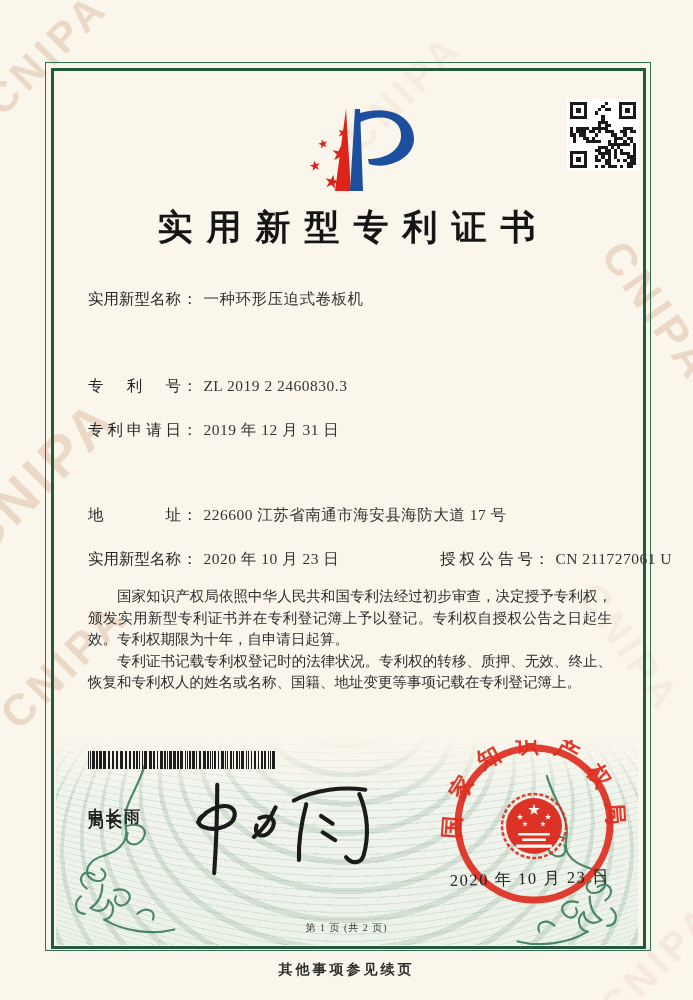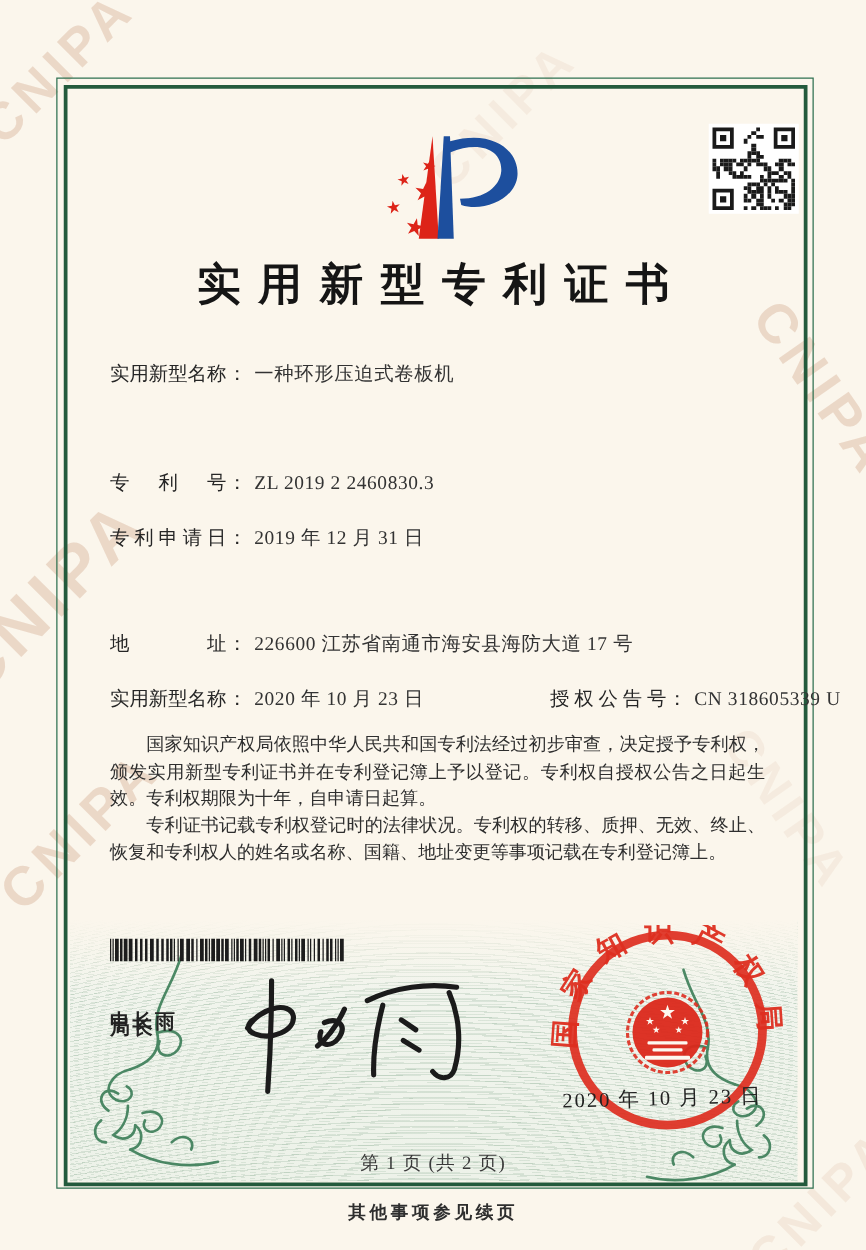--- a/index.html
+++ b/index.html
@@ -69,21 +69,21 @@
   .barcode span{display:inline-block;height:100%;background:#1d1d1d;vertical-align:top;}
   .signer{position:absolute;left:88px;font-family:"Liberation Sans","DejaVu Sans",sans-serif;
       font-size:16px;font-weight:bold;color:#222;letter-spacing:2px;}
   .signer.post{top:812px;} .signer.name{top:807px;}
   .signature{position:absolute;left:188px;top:775px;width:195px;height:105px;transform:rotate(-2deg);}
 
   .seal{position:absolute;left:428px;top:740px;width:212px;height:172px;}
   .seal-date{position:absolute;left:430px;top:868px;width:200px;text-align:center;font-size:16.5px;
       letter-spacing:1.5px;color:#222;transform:rotate(-1.5deg);}
 
-  .page-info{position:absolute;left:0;top:921px;width:693px;text-align:center;font-size:15px;
+  .page-info{position:absolute;left:0;top:921px;width:693px;text-align:center;font-size:10px;
       letter-spacing:1px;color:#3a3a3a;}
   .cont-note{position:absolute;left:0;top:961px;width:693px;text-align:center;font-size:14px;
       font-weight:600;letter-spacing:3px;color:#2e2e2e;}
 </style>
 </head>
 <body>
 
 <div class="page">
 
   <div class="wm wm1">CNIPA</div>
@@ -612,21 +612,21 @@
   </div>
   <div class="frow r6">
     <span class="flabel">地址</span><span class="fcolon">：</span>
     <span class="fvalue">226600 江苏省南通市海安县海防大道 17 号</span>
   </div>
   <div class="frow r7">
     <span class="flabel">实用新型名称</span><span class="fcolon">：</span>
     <span class="fvalue">2020 年 10 月 23 日</span>
     <span class="grant-no">
       <span class="flabel">授权公告号</span><span class="fcolon">：</span>
-      <span class="fvalue">CN 318605339 U</span>
+      <span class="fvalue">CN 211727061 U</span>
     </span>
   </div>
 
   <div class="body-text">
     <p>国家知识产权局依照中华人民共和国专利法经过初步审查，决定授予专利权，颁发实用新型专利证书并在专利登记簿上予以登记。专利权自授权公告之日起生效。专利权期限为十年，自申请日起算。</p>
     <p>专利证书记载专利权登记时的法律状况。专利权的转移、质押、无效、终止、恢复和专利权人的姓名或名称、国籍、地址变更等事项记载在专利登记簿上。</p>
   </div>
 
   <div class="barcode"><span style="width: 1px; margin-right: 1px;"></span><span style="width: 1px; margin-right: 1px;"></span><span style="width: 3px; margin-right: 1px;"></span><span style="width: 2px; margin-right: 1px;"></span><span style="width: 3px; margin-right: 1px;"></span><span style="width: 3px; margin-right: 2px;"></span><span style="width: 2px; margin-right: 2px;"></span><span style="width: 2px; margin-right: 2px;"></span><span style="width: 2px; margin-right: 2px;"></span><span style="width: 3px; margin-right: 2px;"></span><span style="width: 2px; margin-right: 2px;"></span><span style="width: 2px; margin-right: 2px;"></span><span style="width: 2px; margin-right: 1px;"></span><span style="width: 2px; margin-right: 1px;"></span><span style="width: 1px; margin-right: 2px;"></span><span style="width: 1px; margin-right: 1px;"></span><span style="width: 3px; margin-right: 2px;"></span><span style="width: 3px; margin-right: 1px;"></span><span style="width: 2px; margin-right: 2px;"></span><span style="width: 1px; margin-right: 2px;"></span><span style="width: 3px; margin-right: 1px;"></span><span style="width: 2px; margin-right: 1px;"></span><span style="width: 1px; margin-right: 1px;"></span><span style="width: 3px; margin-right: 1px;"></span><span style="width: 3px; margin-right: 1px;"></span><span style="width: 2px; margin-right: 1px;"></span><span style="width: 3px; margin-right: 2px;"></span><span style="width: 1px; margin-right: 1px;"></span><span style="width: 1px; margin-right: 1px;"></span><span style="width: 2px; margin-right: 1px;"></span><span style="width: 3px; margin-right: 1px;"></span><span style="width: 1px; margin-right: 2px;"></span><span style="width: 2px; margin-right: 2px;"></span><span style="width: 3px; margin-right: 1px;"></span><span style="width: 2px; margin-right: 1px;"></span><span style="width: 1px; margin-right: 1px;"></span><span style="width: 1px; margin-right: 1px;"></span><span style="width: 2px; margin-right: 2px;"></span><span style="width: 1px; margin-right: 2px;"></span><span style="width: 3px; margin-right: 1px;"></span><span style="width: 1px; margin-right: 1px;"></span><span style="width: 1px; margin-right: 2px;"></span><span style="width: 2px; margin-right: 1px;"></span><span style="width: 1px; margin-right: 2px;"></span><span style="width: 2px; margin-right: 1px;"></span><span style="width: 1px; margin-right: 1px;"></span><span style="width: 3px; margin-right: 2px;"></span><span style="width: 1px; margin-right: 1px;"></span><span style="width: 1px; margin-right: 2px;"></span><span style="width: 1px; margin-right: 2px;"></span><span style="width: 2px; margin-right: 2px;"></span><span style="width: 1px; margin-right: 2px;"></span><span style="width: 2px; margin-right: 1px;"></span><span style="width: 2px; margin-right: 2px;"></span><span style="width: 1px; margin-right: 1px;"></span><span style="width: 1px; margin-right: 1px;"></span><span style="width: 3px; margin-right: 1px;"></span></div>
 

